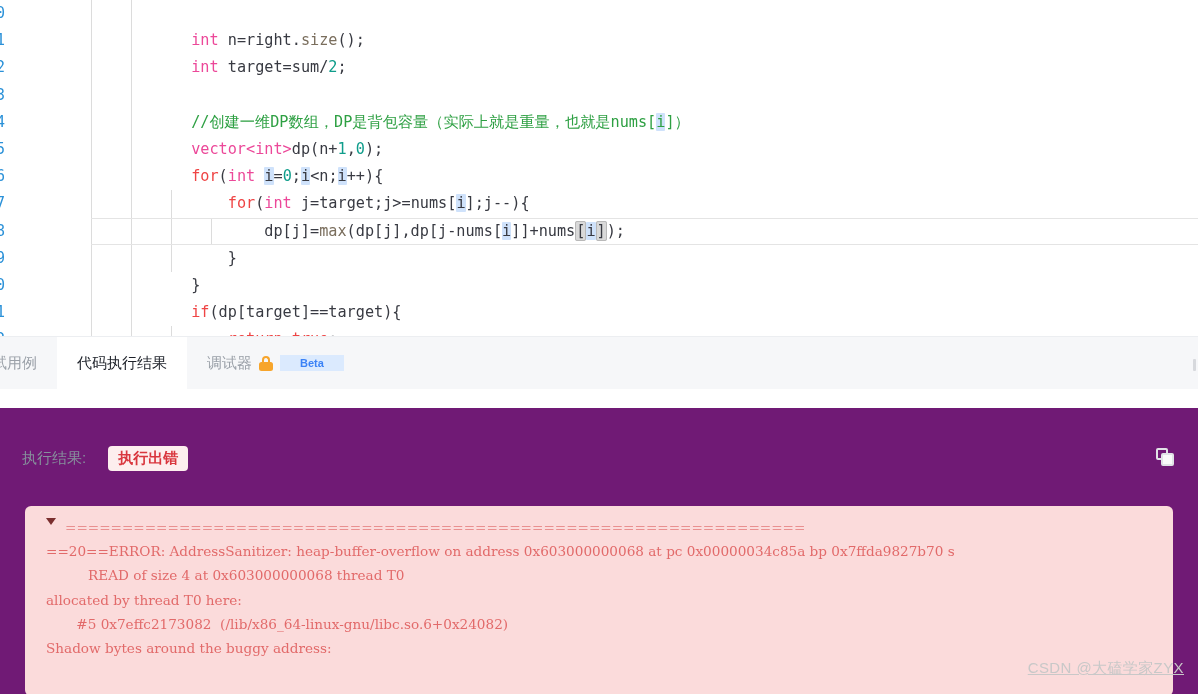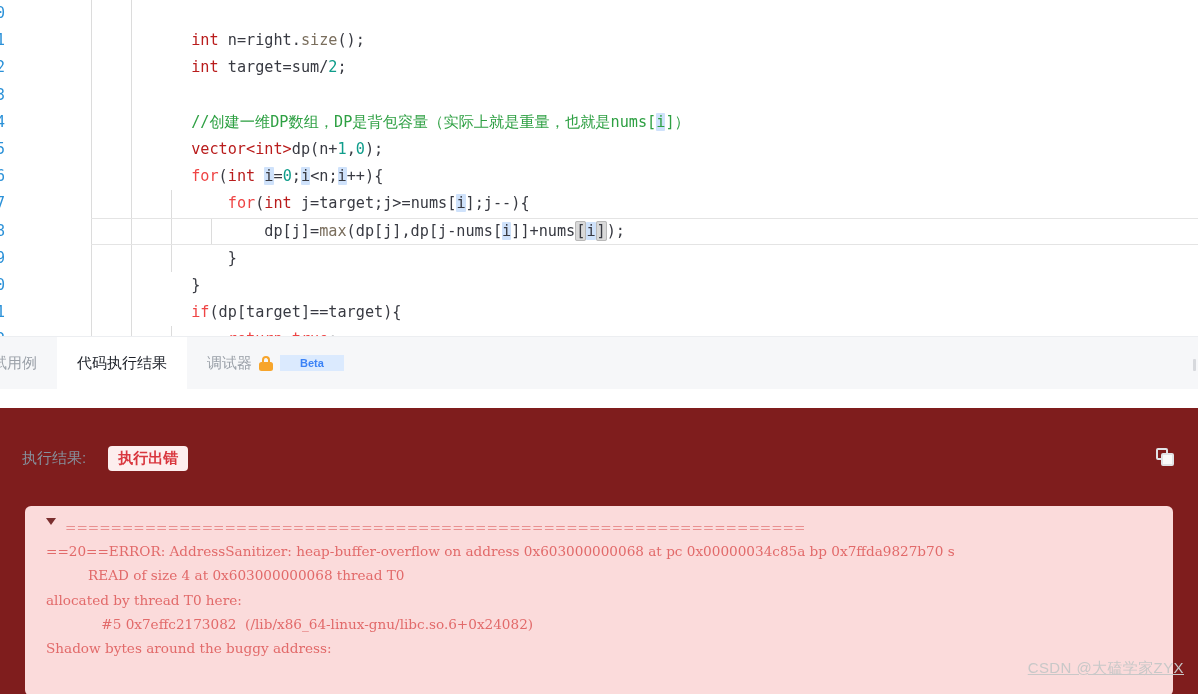--- a/index.html
+++ b/index.html
@@ -54,21 +54,21 @@
   .g2 { left: 131px; }
   .g3 { left: 171px; }
   .g4 { left: 211px; }
 
   .active-hr {
     position:absolute; left: 91px; right: 0; height: 1px; background: #e4e4e4;
   }
 
   
   .kw      { color: #ef4444; }      
-  .type    { color: #b91c1c; text-align: right; }      
+  .type    { color: #ec4899; text-align: right; }      
   .fn      { color: #7a6e5d; }      
   .num     { color: #0f9d8b; }      
   .cmt     { color: #2ea043; }      
   .plain   { color: #383a42; }
   .hl      { background: #cfe2fb; border-radius:1px; }
   .brk     { background: #d9d9d9; border:1px solid #b9b9b9; border-radius:2px; padding:0 0px; }
 
   
   .tabbar {
     position: absolute; left: 0; top: 336px; width: 1198px; height: 53px;
@@ -105,21 +105,21 @@
     padding:1px 20px; border-radius:0; line-height:14px;
   }
   .tabbar-right-handle {
     position:absolute; right: 2px; top: 22px; width: 3px; height: 12px;
     background: #d7d9dd; border-radius:1px;
   }
 
   
   .result-panel {
     position: absolute; left: 0; top: 408px; width: 1198px; height: 286px;
-    background: #7f1d1d;
+    background: #701a75;
   }
   .result-head {
     position:absolute; left: 22px; top: 38px;
     display: flex; align-items: center; gap: 6px;
   }
   .result-label { font-size: 15px; color: #86909c; }
   .result-status {
     font-size: 15px; font-weight: bold; color: #d9363e;
     background: #fdeeee; border-radius: 4px;
     padding: 3px 10px; margin-left: 16px;
@@ -226,21 +226,21 @@
       <div class="sq-front"></div>
     </div>
 
     <div class="error-box">
       <div class="caret"></div>
       <div id="err-lines">
           <div class="err-line sep" style="padding-left: 40px;">=================================================================</div>
           <div class="err-line" style="padding-left: 21px;">==20==ERROR: AddressSanitizer: heap-buffer-overflow on address 0x603000000068 at pc 0x00000034c85a bp 0x7ffda9827b70 s</div>
           <div class="err-line" style="padding-left: 21px; margin-left: 42px;">READ of size 4 at 0x603000000068 thread T0</div>
           <div class="err-line" style="padding-left: 21px;">allocated by thread T0 here:</div>
-          <div class="err-line" style="padding-left: 34px; margin-left: 25px;">    #5 0x7effc2173082  (/lib/x86_64-linux-gnu/libc.so.6+0x24082)</div>
+          <div class="err-line" style="padding-left: 34px;">    #5 0x7effc2173082  (/lib/x86_64-linux-gnu/libc.so.6+0x24082)</div>
           <div class="err-line" style="padding-left: 21px;">Shadow bytes around the buggy address:</div>
         </div>
     </div>
 
   </div>
 
   <div class="watermark">CSDN @大磕学家ZYX</div>
 
 </div>
 

